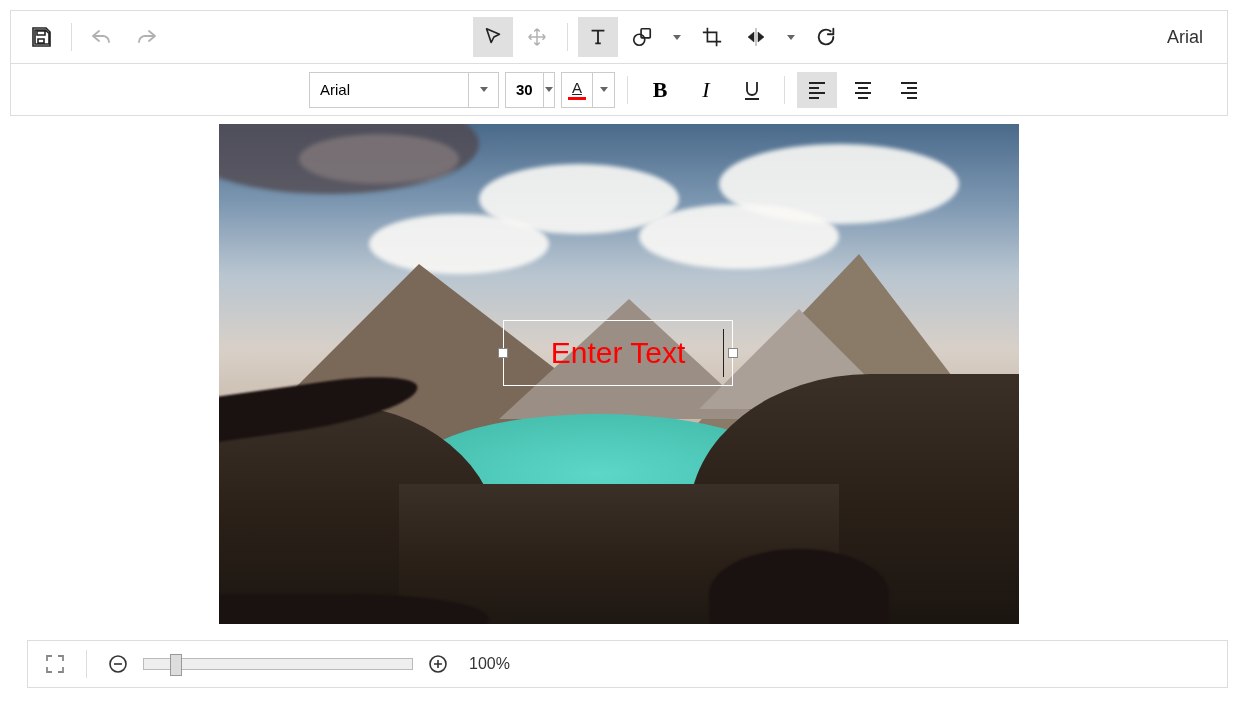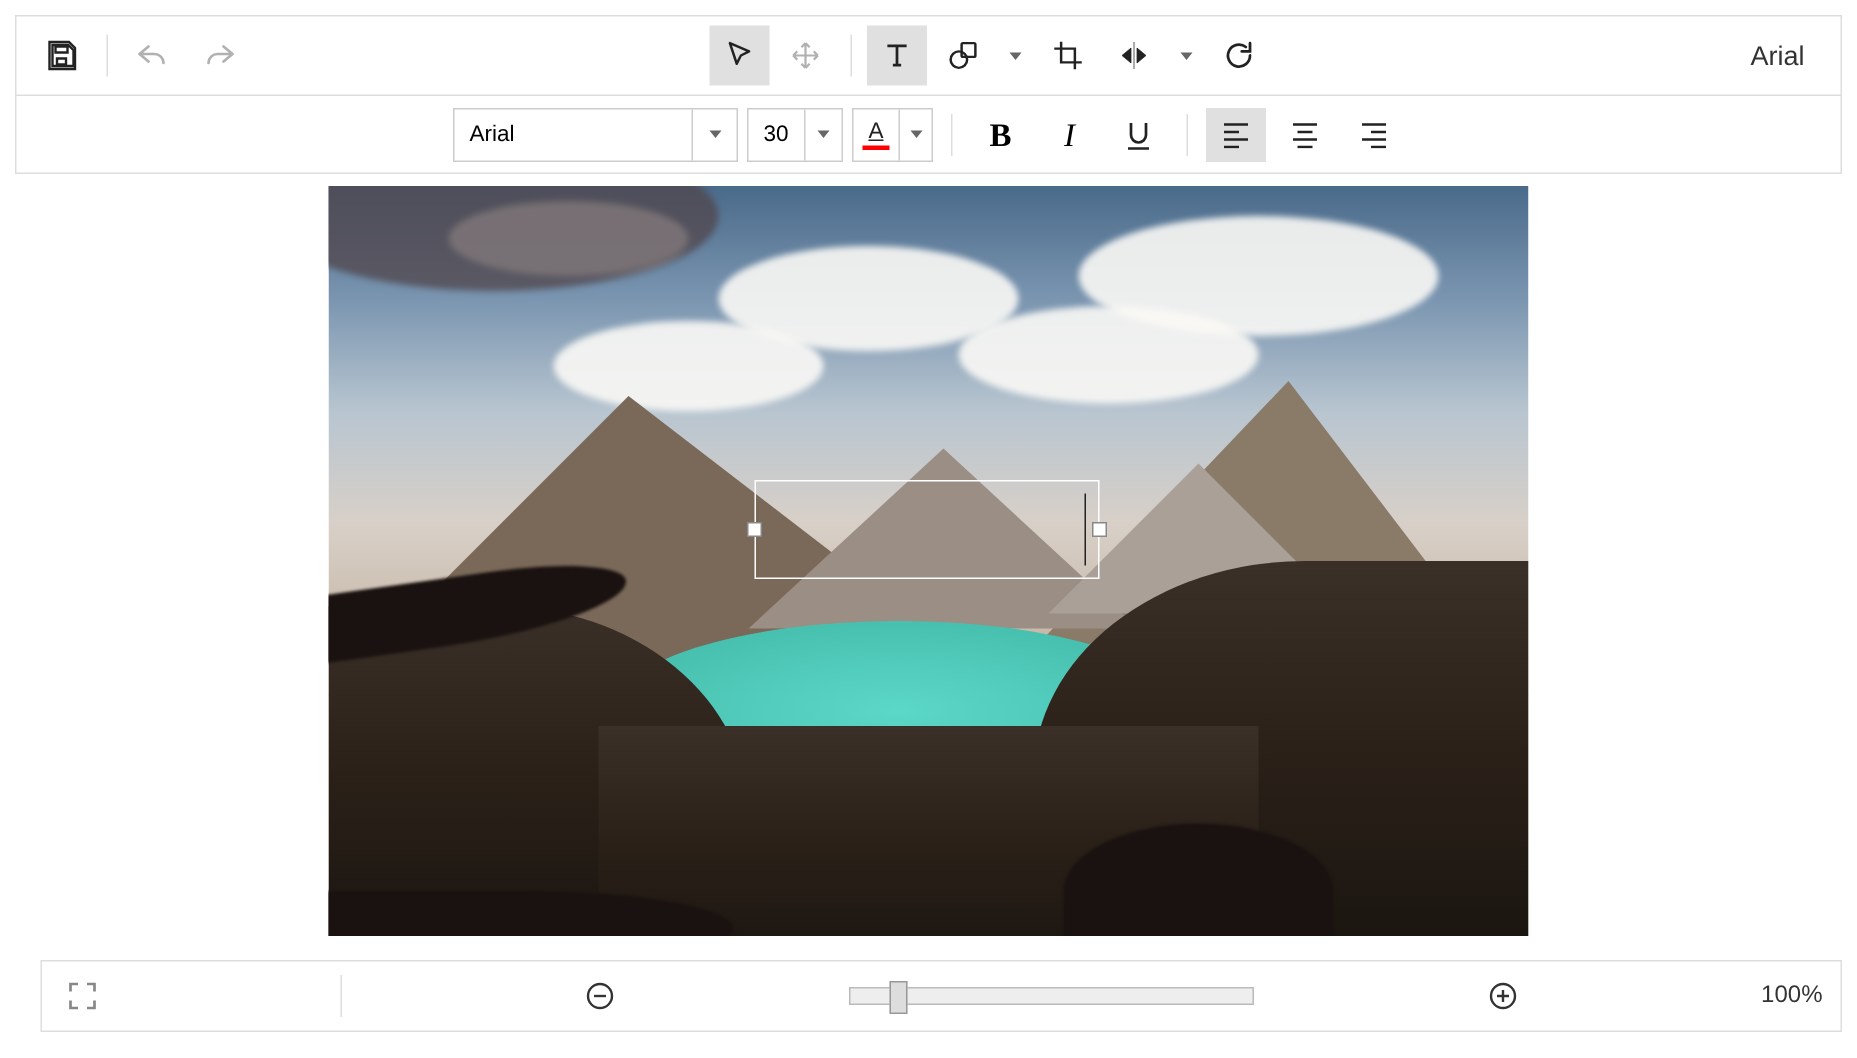--- a/index.html
+++ b/index.html
@@ -68,21 +68,21 @@
   }
   .select-arrow {
     width: 30px;
     height: 100%;
     border-left: 1px solid #ccc;
     display: flex;
     align-items: center;
     justify-content: center;
   }
   .font-select { width: 190px; }
-  .size-select { width: 64px; }
+  .size-select { width: 50px; font-weight: bold; }
   .color-btn {
     display: flex;
     align-items: center;
     border: 1px solid #ccc;
     height: 36px;
   }
   .color-main {
     width: 30px;
     display: flex;
     flex-direction: column;
@@ -167,21 +167,21 @@
     position:absolute;width:10px;height:10px;background:#fff;border:1px solid #888;
   }
   .hl{left:-6px;top:50%;transform:translateY(-50%);}
   .hr{right:-6px;top:50%;transform:translateY(-50%);}
   .bottom-bar {
     margin-top: 16px;
     border: 1px solid #ddd;
     height: 48px;
     display: flex;
     align-items: center;
-    justify-content: space-between;
+    justify-content: flex-start;
     gap: 10px;
     padding: 0 12px;
     margin-left: 17px;
   }
   .slider-track {
     width: 270px;height: 12px;border:1px solid #bbb;background:#eee;position:relative;
   }
   .slider-thumb {
     position:absolute;left:26px;top:-5px;width:12px;height:22px;background:#ddd;border:1px solid #999;
   }
@@ -330,20 +330,21 @@
     <div class="mtn mtn4"></div>
     <div class="lake"></div>
     <div class="forest f1"></div>
     <div class="forest f2"></div>
     <div class="forest f3"></div>
     <div class="branch b1"></div>
     <div class="branch b2"></div>
     <div class="branch b3"></div>
 
     <div class="text-box">
+      <span class="text-box-content">Enter Text</span>
       <div class="cursor-line"></div>
       <div class="handle hl"></div>
       <div class="handle hr"></div>
     </div>
   </div>
 </div>
 
 <div class="bottom-bar">
   <button class="btn" style="width:30px;height:30px">
     <svg width="20" height="20" viewBox="0 0 20 20">

